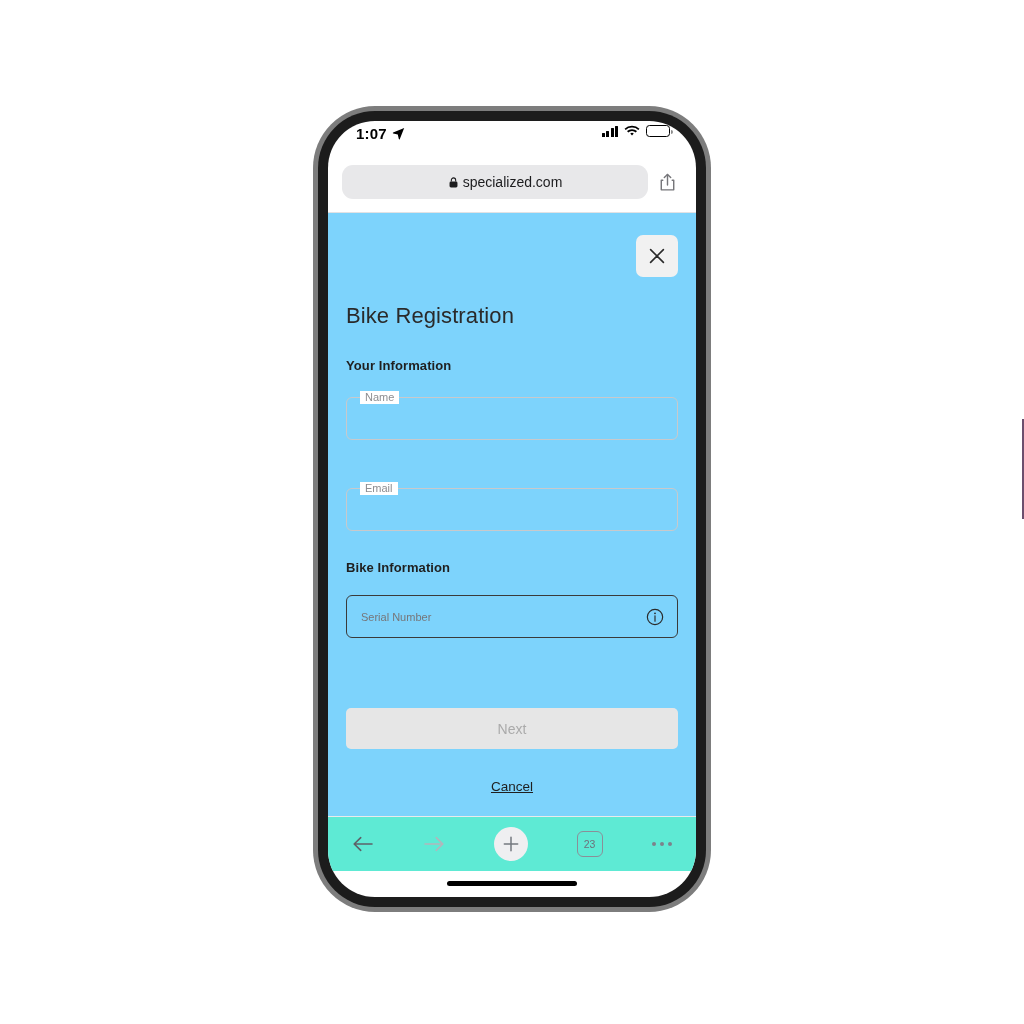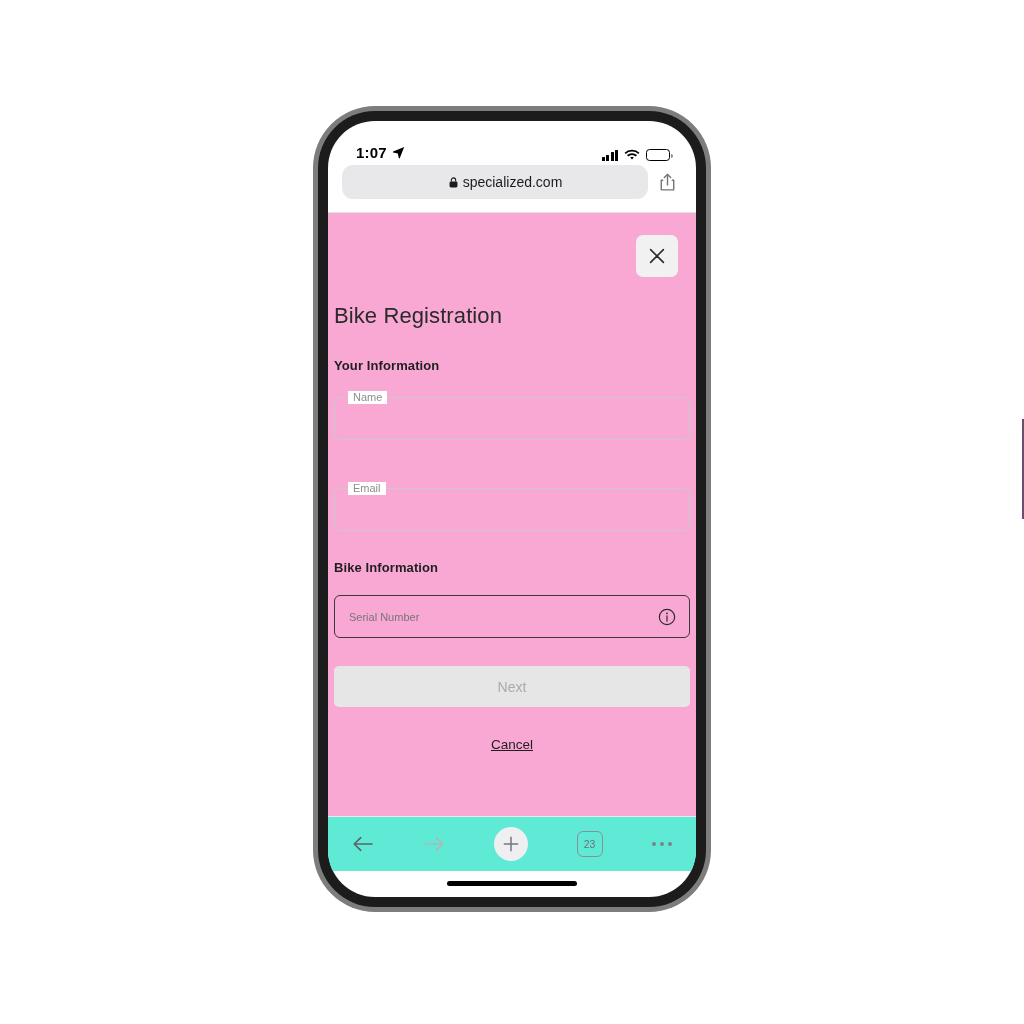--- a/index.html
+++ b/index.html
@@ -40,21 +40,21 @@
   
   .side-btn{position:absolute;background:#6c4f6e;border-radius:3px;}
   #btn-silent{left:308px;top:233px;width:5px;height:30px;border-radius:3px 0 0 3px;}
   #btn-vol-up{left:307px;top:293px;width:6px;height:50px;border-radius:3px 0 0 3px;}
   #btn-vol-down{left:307px;top:355px;width:6px;height:50px;border-radius:3px 0 0 3px;}
   #btn-power{left:709px;top:313px;width:6px;height:100px;border-radius:0 3px 3px 0;}
 
   
   #status-bar{
     height:40px;
-    display:flex;align-items:flex-end;justify-content:space-between;
+    display:flex;align-items:flex-start;justify-content:space-between;
     padding:4px 26px 0 28px;
     box-sizing:border-box;
   }
   #status-left{display:flex;align-items:center;gap:5px;}
   #status-time{font-size:15px;font-weight:bold;color:#000;letter-spacing:.2px;}
   #status-right{display:flex;align-items:center;gap:6px;}
   .bars{display:flex;align-items:flex-end;gap:1.5px;height:11px;}
   .bars i{display:block;width:3px;background:#000;border-radius:.5px;}
   .bars i:nth-child(1){height:4px;}
   .bars i:nth-child(2){height:6px;}
@@ -77,23 +77,23 @@
     flex:1;height:34px;background:#e8e8ea;border-radius:11px;
     display:flex;align-items:center;justify-content:center;gap:5px;padding-left:21px;
   }
   #url-text{font-size:14px;color:#1c1c1e;}
   #chrome-divider{height:1px;background:#e2e2e4;margin-top:3px;}
 
   
   #page-content{
     position:relative;
     height:calc(100% - 40px - 55px - 58px);
-    padding:0 6px;
-    box-sizing:border-box;
-    background:#f9a8d4;
+    padding:0 18px;
+    box-sizing:border-box;
+    background:#7dd3fc;
   }
   #close-btn{
     position:absolute;right:18px;top:22px;
     width:42px;height:42px;background:#f1f1f1;border:none;border-radius:7px;
     display:flex;align-items:center;justify-content:center;cursor:pointer;padding:0;
   }
   #page-title{
     margin:0;padding-top:90px;
     font-size:22px;font-weight:400;color:#2a2a2a;letter-spacing:.1px;
   }
@@ -126,21 +126,21 @@
   }
   #serial-field input{
     flex:1;height:100%;border:none;outline:none;background:transparent;
     font-family:"Liberation Sans", sans-serif;font-size:11px;color:#1c1c1e;
     padding:0 14px;box-sizing:border-box;
   }
   #serial-field input::placeholder{color:#767679;}
   #serial-info-icon{margin-right:13px;display:flex;cursor:pointer;}
 
   #next-btn{
-    display:block;width:100%;height:41px;margin-top:28px;
+    display:block;width:100%;height:41px;margin-top:70px;
     background:#e6e6e6;border:none;border-radius:5px;
     font-family:"Liberation Sans", sans-serif;font-size:14px;color:#aaaaaa;
     cursor:default;
   }
   #cancel-link{
     display:block;text-align:center;margin-top:30px;
     font-size:13.5px;color:#1f1f1f;text-decoration:underline;cursor:pointer;
   }
 
   

